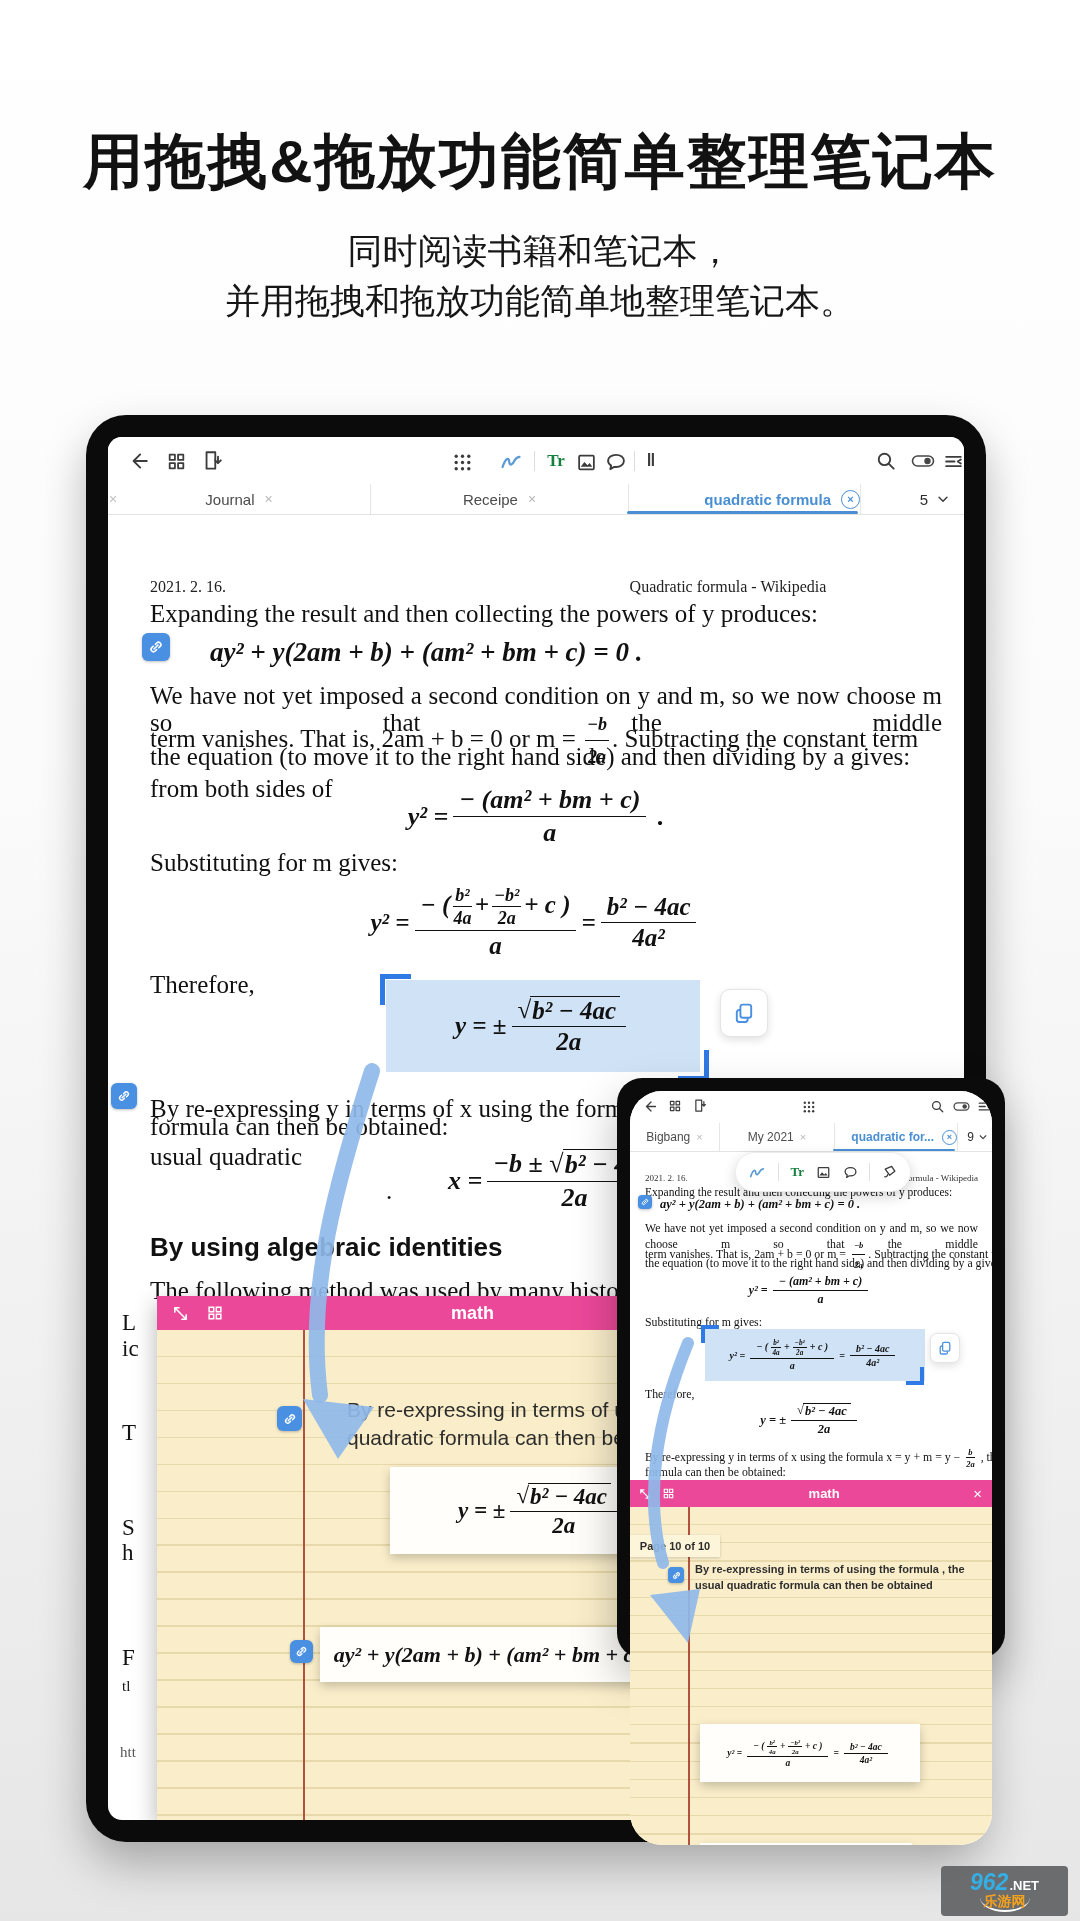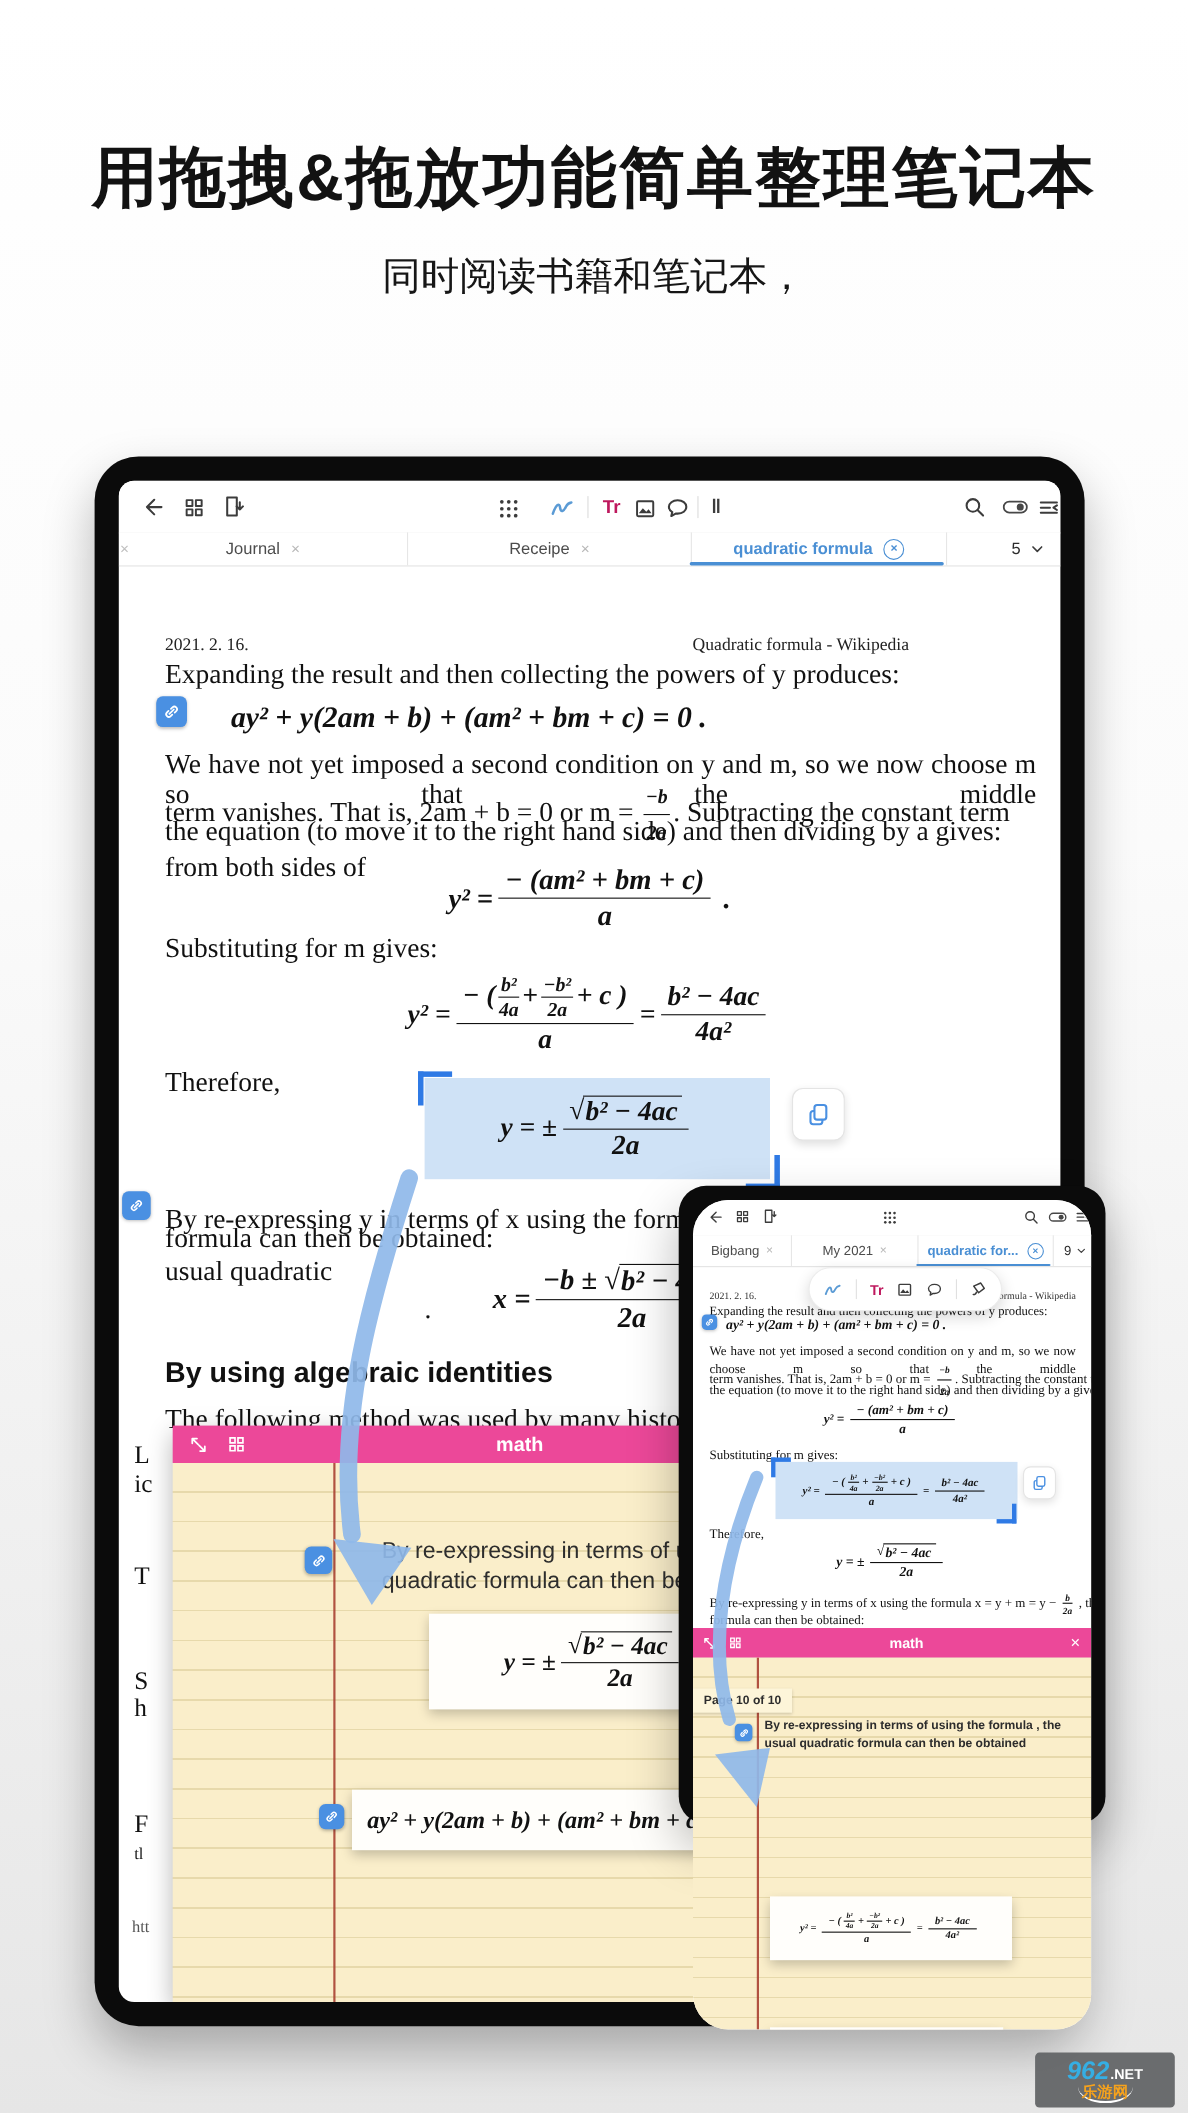--- a/index.html
+++ b/index.html
@@ -10,26 +10,26 @@
   
   .hero-title{left:0;right:0;top:122px;text-align:center;font-size:60px;font-weight:900;color:#121212;letter-spacing:2px;}
   .hero-sub{left:0;right:0;text-align:center;font-size:35px;font-weight:500;color:#161616;}
   
   .device{background:#0b0b0b;box-shadow:0 22px 45px rgba(0,0,0,.28);}
   .screen{background:#fff;overflow:hidden;}
   
   .tbar{display:flex;align-items:center;background:#fff;border-bottom:1px solid #ececec;}
   .ic{fill:none;stroke:#3c3c3c;stroke-width:1.7;stroke-linecap:round;stroke-linejoin:round;display:block;}
   .icbtn{display:flex;align-items:center;justify-content:center;}
-  .tr-glyph{font-weight:700;color:#be185d;font-family:Liberation Sans, sans-serif;}
+  .tr-glyph{font-weight:700;color:#15803d;font-family:Liberation Serif, serif;}
   .pipes{font-weight:600;color:#3c3c3c;}
   .tabrow{display:flex;align-items:stretch;background:#fff;border-bottom:1px solid #e3e3e3;}
   .tab{display:flex;align-items:center;justify-content:center;gap:10px;border-right:1px solid #e6e6e6;position:relative;color:#4c4c4c;}
   .tab .x{color:#b9b9b9;}
-  .tab.active{color:#4a8fd4;font-weight:700;}
+  .tab.active{color:#4a8fd4;font-weight:700;justify-content:flex-end;}
   .underline{background:#4a8fd4;border-radius:2px;}
   .circx{border:1.4px solid #4a8fd4;border-radius:50%;color:#4a8fd4;display:inline-flex;align-items:center;justify-content:center;}
   .cnt{display:flex;align-items:center;justify-content:flex-end;gap:8px;color:#2c2c2c;}
   
   .serif{font-family:"Liberation Serif","DejaVu Serif",serif;color:#111;}
   .just{text-align:justify;text-align-last:justify;}
   .math{font-family:"Liberation Serif","DejaVu Serif",serif;font-style:italic;font-weight:700;color:#111;white-space:nowrap;}
   .frac{display:inline-flex;flex-direction:column;align-items:center;vertical-align:middle;margin:0 5px;}
   .frac>.fn{border-bottom:1.7px solid #111;padding:0 6px 1px;}
   .frac>.fd{padding-top:1px;}
@@ -60,20 +60,21 @@
   .wm .b2{color:#fff;font-size:13px;font-weight:800;}
   .wm .b3{color:#f6a21c;font-size:14px;font-weight:800;border-bottom:2px solid #fff;border-radius:0 0 60% 60%/0 0 100% 100%;padding:0 4px 1px;}
 </style>
 </head>
 <body>
 
 <div class="page">
 
   <div class="abs hero-sub" style="top:228px;">同时阅读书籍和笔记本，</div>
   <div class="abs hero-title">用拖拽&amp;拖放功能简单整理笔记本</div>
+  <div class="abs hero-sub" style="top:278px;">并用拖拽和拖放功能简单地整理笔记本。</div>
 
   <div class="abs device" style="left:86px;top:415px;width:900px;height:1427px;border-radius:40px;">
     <div class="abs screen" style="left:22px;top:22px;width:856px;height:1383px;border-radius:14px;">
 
       <div class="abs tbar" style="left:0;top:0;width:856px;height:47px;">
         <div class="abs icbtn" style="left:18px;top:12px;width:24px;height:24px;">
           <svg class="ic" width="22" height="22" viewBox="0 0 20 20">
               <path d="M12 4l-6 6 6 6M6 10h12"></path>
             </svg>
         </div>

